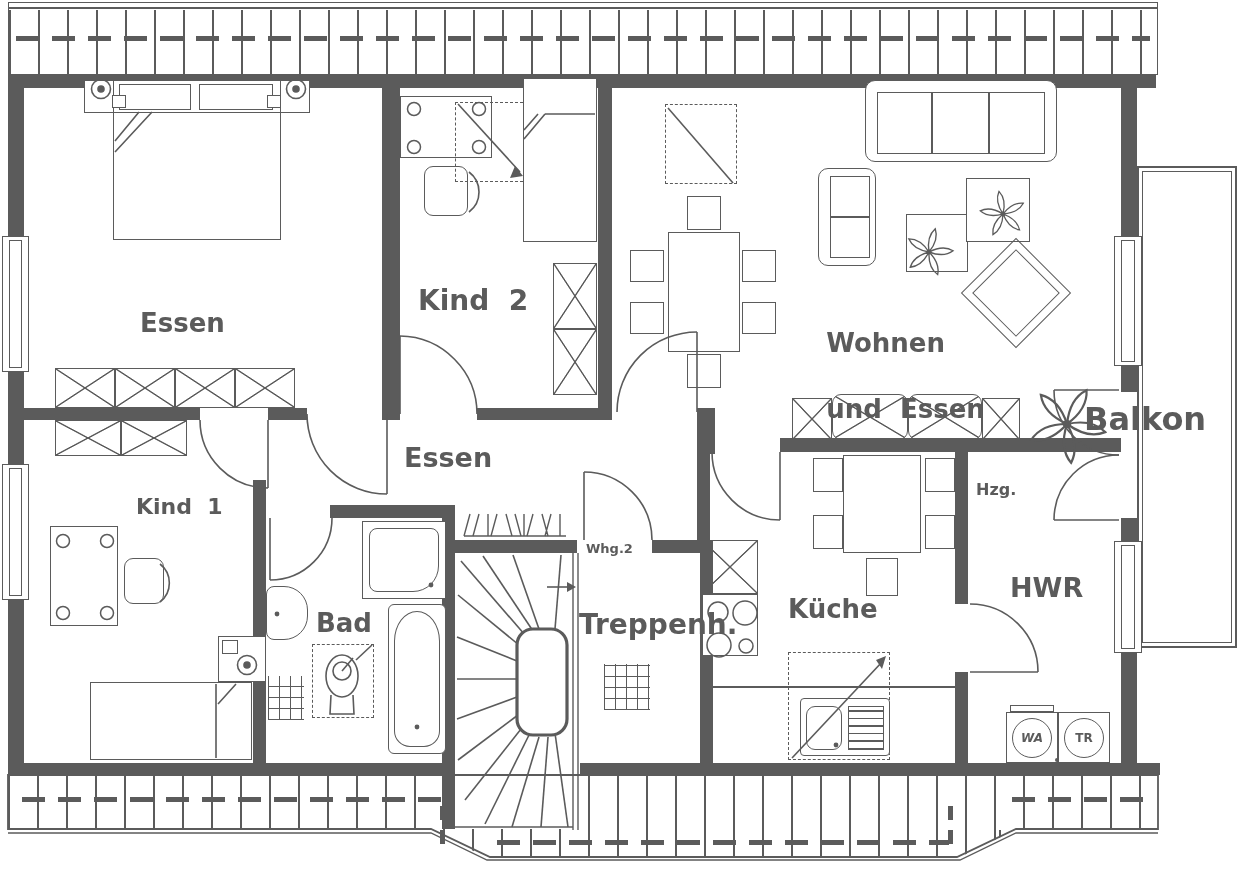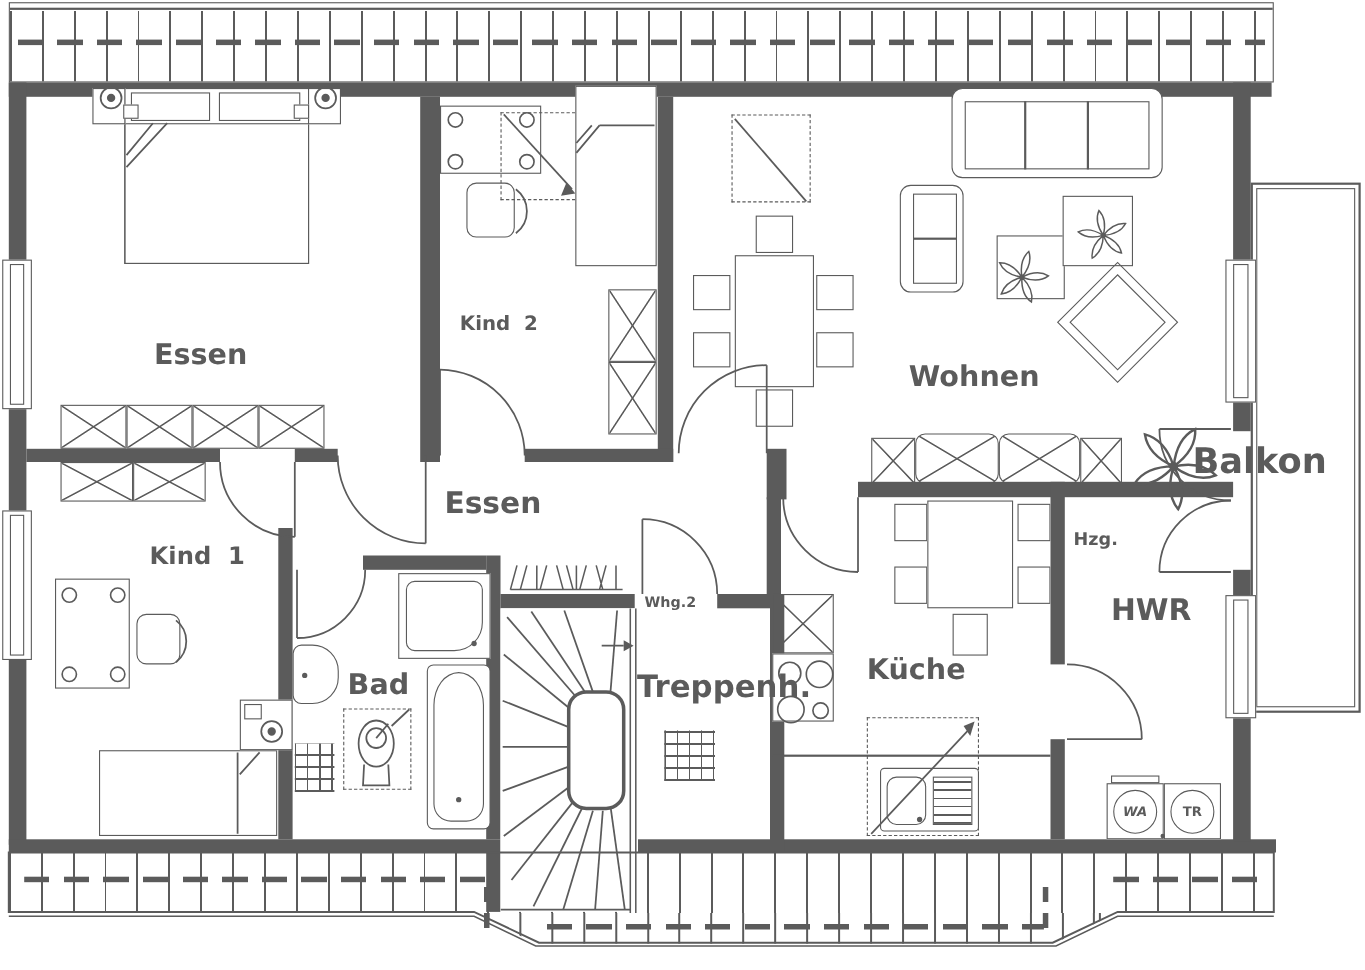--- a/index.html
+++ b/index.html
@@ -315,27 +315,28 @@
         <path d="M0,0 C-4,-9 -4,-17 0,-23 C4,-17 4,-9 0,0" transform="rotate(288)"></path>
         <circle r="1.8" fill="currentColor"></circle>
       </g>
     </defs>
     <use href="#plant" transform="translate(929,252) rotate(15) scale(1.05)"></use>
     <use href="#plant" transform="translate(1003,214) rotate(-10)"></use>
     <use href="#plant" transform="translate(1067,424) rotate(30) scale(1.7)"></use>
   </svg>
 
   <div class="lb" style="left:140px;top:308px;font-size:26px;">Essen</div>
-  <div class="lb" style="left:418px;top:284px;font-size:18px;">Kind  2</div>
+  <div class="lb" style="left:418px;top:284px;font-size:28px;">Kind  2</div>
   <div class="lb" style="left:136px;top:494px;font-size:22px;">Kind  1</div>
   <div class="lb" style="left:404px;top:442px;font-size:27px;">Essen</div>
   <div class="lb" style="left:316px;top:608px;font-size:26px;">Bad</div>
   <div class="lb" style="left:579px;top:608px;font-size:28px;">Treppenh.</div>
   <div class="lb" style="left:788px;top:594px;font-size:26px;">Küche</div>
-  <div class="lb" style="left:1010px;top:540px;font-size:27px;">HWR</div>
+  <div class="lb" style="left:1010px;top:572px;font-size:27px;">HWR</div>
   <div class="lb" style="left:790px;top:294px;font-size:26px;line-height:33px;">
     <span>Wohnen</span><br>
+    <span>und  Essen</span>
   </div>
   <div class="lb" style="left:1084px;top:400px;font-size:32px;">Balkon</div>
   <div class="lb" style="left:586px;top:541px;font-size:13px;">Whg.2</div>
   <div class="lb" style="left:976px;top:480px;font-size:16px;">Hzg.</div>
 
 </div>
 
 </body></html>

